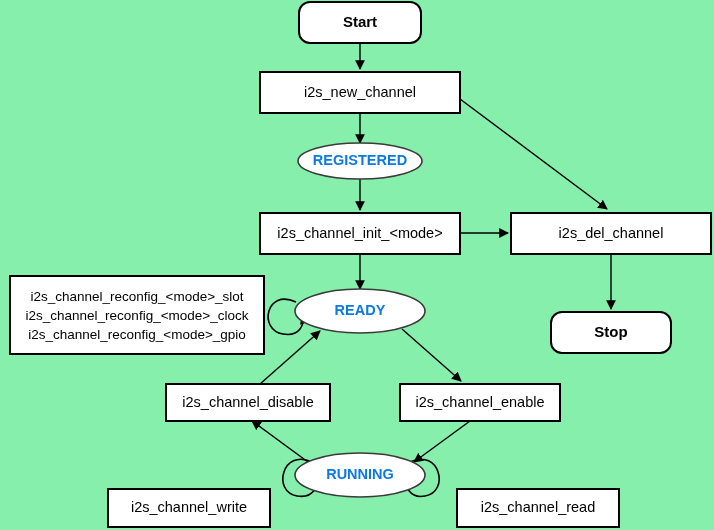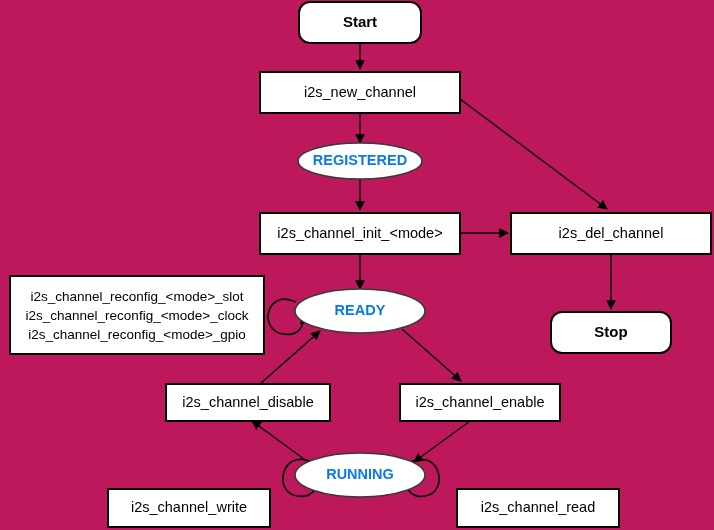--- a/index.html
+++ b/index.html
@@ -4,21 +4,21 @@
 <style>
   html, body {
     margin: 0;
     padding: 0;
     background: #ffffff;
   }
   #diagram-root {
     position: relative;
     width: 714px;
     height: 530px;
-    background: #be185d;
+    background: #86efac;
     font-family: "Liberation Sans", sans-serif;
     overflow: hidden;
   }
   svg#flow {
     position: absolute;
     top: 0;
     left: 0;
     width: 714px;
     height: 530px;
   }

